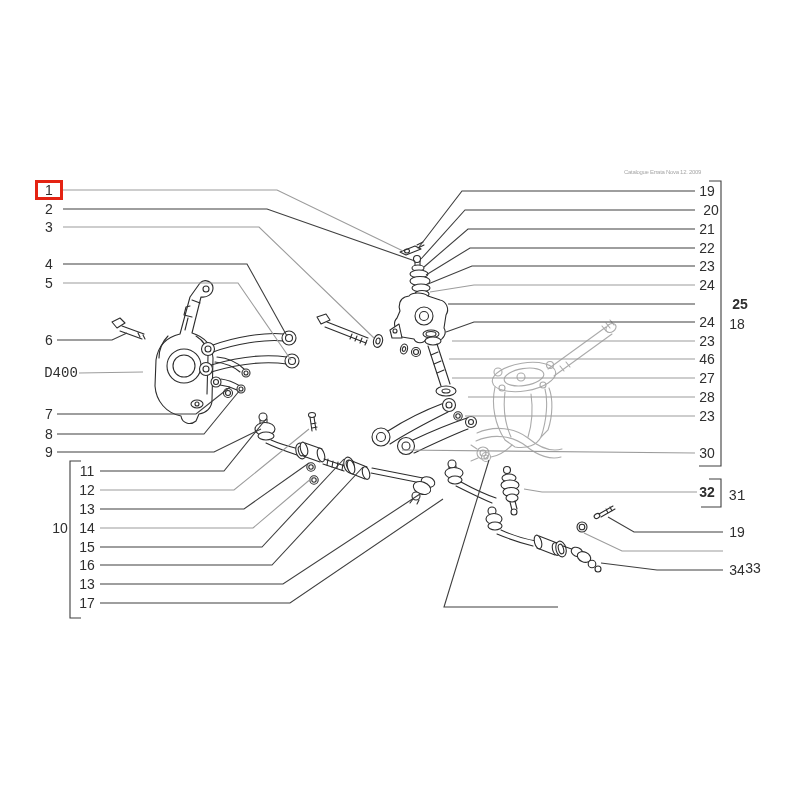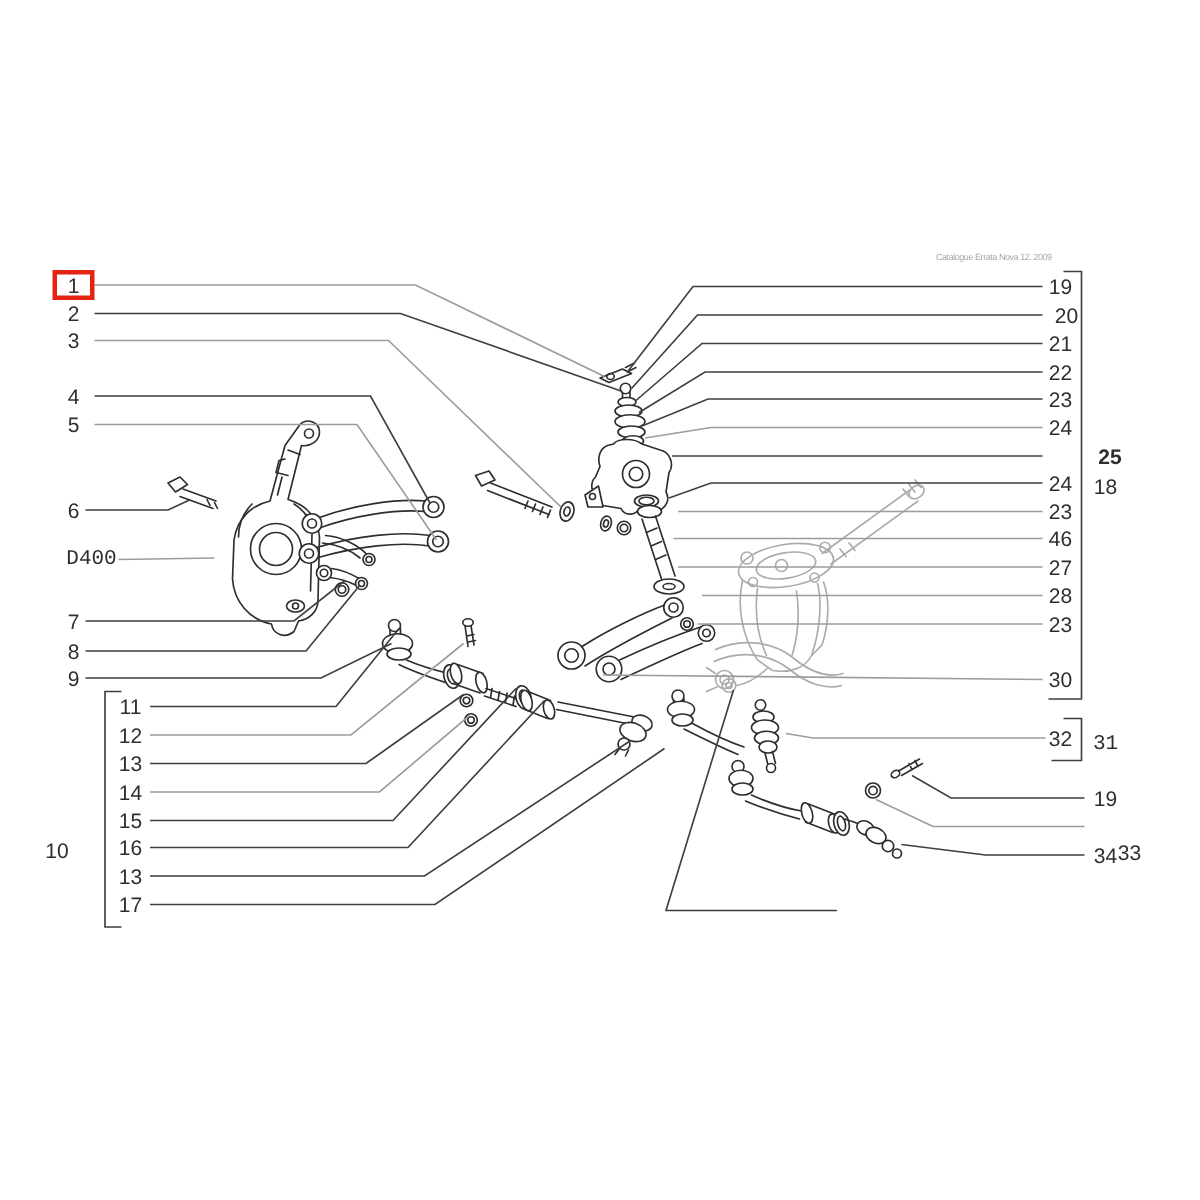--- a/index.html
+++ b/index.html
@@ -282,21 +282,21 @@
   <div class="lbl" style="left:49px;top:209px;">2</div>
   <div class="lbl" style="left:49px;top:227px;">3</div>
   <div class="lbl" style="left:49px;top:264px;">4</div>
   <div class="lbl" style="left:49px;top:283px;">5</div>
   <div class="lbl" style="left:49px;top:340px;">6</div>
   <div class="lbl" style="left:61px;top:373px;font-family:Liberation Mono, monospace;">D400</div>
   <div class="lbl" style="left:49px;top:414px;">7</div>
   <div class="lbl" style="left:49px;top:434px;">8</div>
   <div class="lbl" style="left:49px;top:452px;">9</div>
 
-  <div class="lbl" style="left:38px;top:528px;margin-top:39px;">10</div>
+  <div class="lbl" style="left:60px;top:528px;">10</div>
   <div class="lbl" style="left:87px;top:471px;">11</div>
   <div class="lbl" style="left:87px;top:490px;">12</div>
   <div class="lbl" style="left:87px;top:509px;">13</div>
   <div class="lbl" style="left:87px;top:528px;">14</div>
   <div class="lbl" style="left:87px;top:547px;">15</div>
   <div class="lbl" style="left:87px;top:565px;">16</div>
   <div class="lbl" style="left:87px;top:584px;">13</div>
   <div class="lbl" style="left:87px;top:603px;">17</div>
 
   <div class="lbl" style="left:707px;top:191px;">19</div>
@@ -308,19 +308,19 @@
   <div class="lbl" style="left:740px;top:304px;font-weight:bold;">25</div>
   <div class="lbl" style="left:707px;top:322px;">24</div>
   <div class="lbl" style="left:707px;top:341px;">23</div>
   <div class="lbl" style="left:707px;top:359px;">46</div>
   <div class="lbl" style="left:707px;top:378px;">27</div>
   <div class="lbl" style="left:707px;top:397px;">28</div>
   <div class="lbl" style="left:707px;top:416px;">23</div>
   <div class="lbl" style="left:707px;top:453px;">30</div>
   <div class="lbl" style="left:737px;top:324px;">18</div>
 
-  <div class="lbl" style="left:707px;top:492px;">32</div>
+  <div class="lbl" style="left:707px;top:492px;font-weight:bold;">32</div>
   <div class="lbl" style="left:737px;top:496px;font-family:Liberation Mono, monospace;">31</div>
   <div class="lbl" style="left:737px;top:532px;">19</div>
   <div class="lbl" style="left:753px;top:551px;margin-top:17px;">33</div>
   <div class="lbl" style="left:737px;top:570px;">34</div>
 
 </div>
 
 </body></html>

